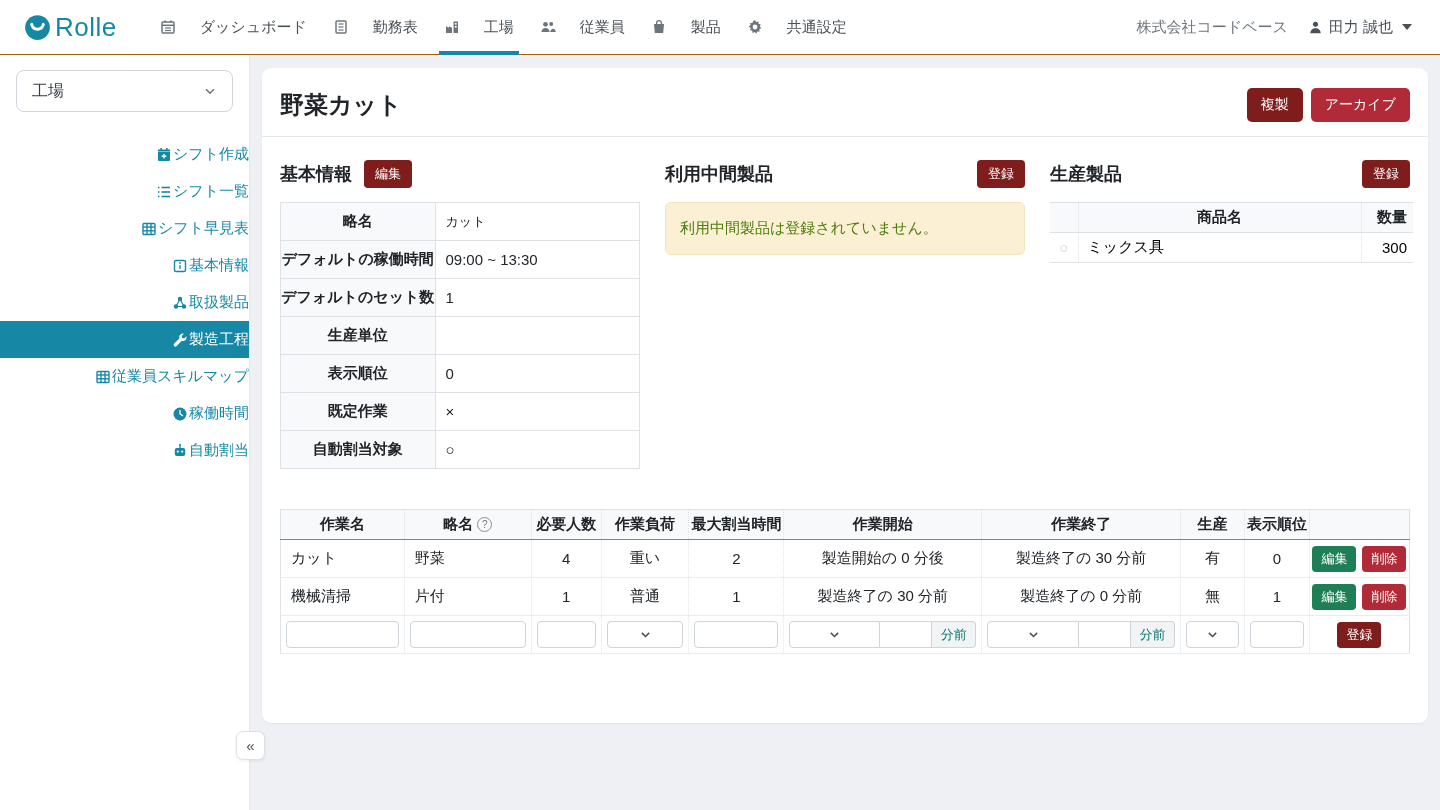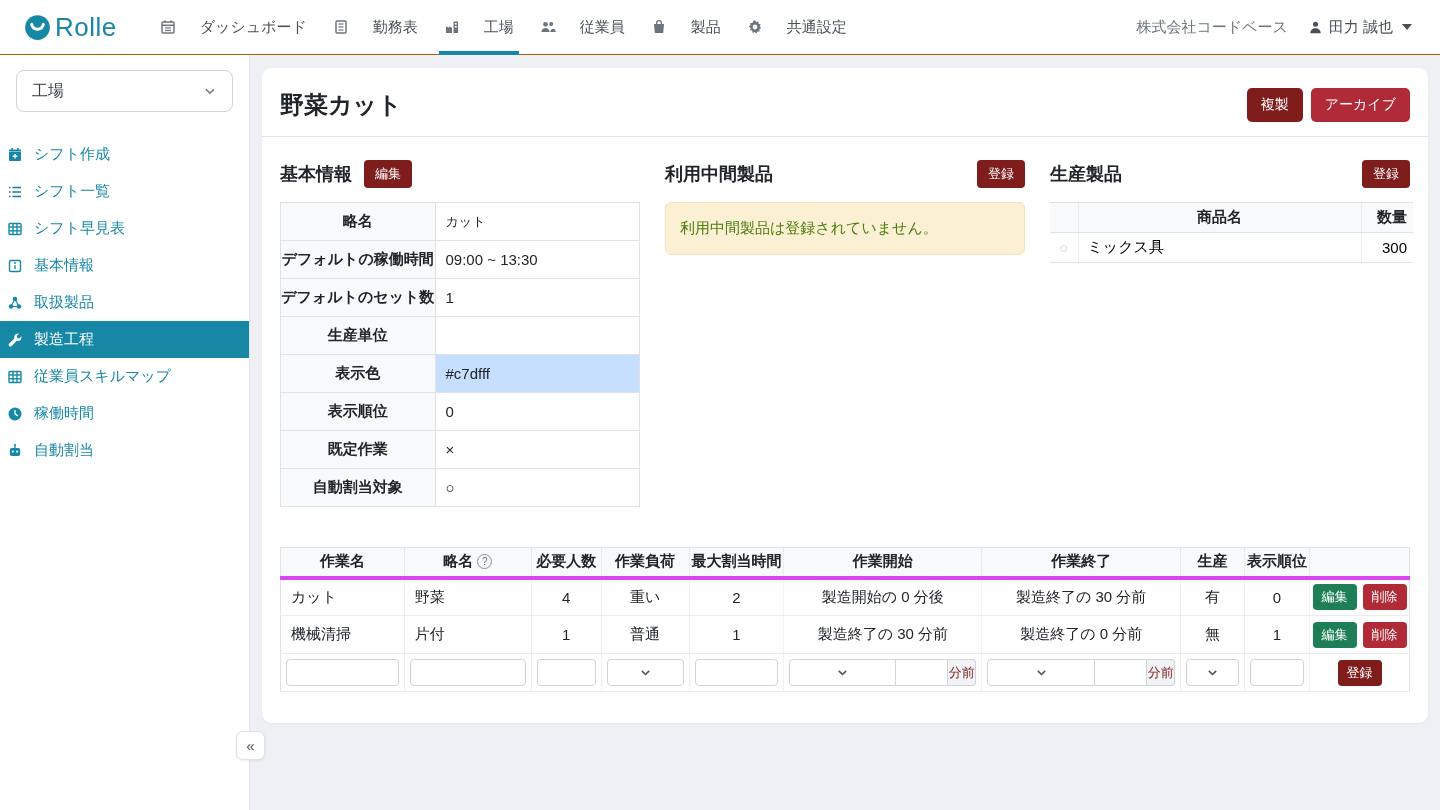--- a/index.html
+++ b/index.html
@@ -23,22 +23,22 @@
   .caret { width:0; height:0; border-left:5px solid transparent; border-right:5px solid transparent;
     border-top:6px solid #495057; margin-left:3px; }
 
   
   .sidebar { position:absolute; left:0; top:55px; width:250px; height:755px;
     background:#fff; border-right:1px solid #e2e5e9; }
   .factory-select { margin:15px 16px 24px 16px; height:42px; border:1px solid #ced4da;
     border-radius:8px; display:flex; align-items:center; padding:0 15px; cursor:pointer; }
   .factory-select span { font-size:16px; color:#343a40; }
   .factory-select .chev { margin-left:auto; color:#6c757d; display:flex; }
-  .side-item { display:flex; align-items:center; gap:10px; height:37px; padding-left:6px;
-    color:#1688a6; font-size:15px; cursor:pointer; }
+  .side-item { display:flex; align-items:center; height:37px; padding-left:21px;
+    color:#1688a6; font-size:15px; cursor:pointer;justify-content:flex-end; }
   .side-item .si { display:flex; width:18px; justify-content:center; }
   .side-item.active { background:#1688a6; color:#fff; }
   .collapse-btn { position:absolute; left:236px; top:731px; width:29px; height:29px;
     background:#fff; border:1px solid #dee2e6; border-radius:7px; box-shadow:0 1px 3px rgba(0,0,0,.08);
     color:#495057; font-size:15px; cursor:pointer; display:flex; align-items:center; justify-content:center; z-index:6; }
 
   
   .main { position:absolute; left:250px; top:55px; width:1190px; height:755px; background:#eef0f3; }
   .card { margin:13px 12px 0 12px; background:#fff; border-radius:9px;
     box-shadow:0 1px 2px rgba(0,0,0,.05); padding:20px 18px 22px 18px; min-height:655px; }
@@ -87,21 +87,21 @@
   .prod-table .c-name { text-align:center; border-right:1px dotted #dde0e4; }
   .prod-table td.c-name { text-align:left; padding-left:9px; }
   .prod-table .c-qty { width:52px; text-align:right; padding-right:6px; }
   .radio-glyph { color:#ced4da; font-size:15px; }
 
   
   .tasks-sec { margin-top:40px; }
   .tasks-title { font-size:17px; font-weight:bold; color:#212529; }
   .tasks-table { margin-top:12px; width:1130px; border:1px solid #dee2e6; }
   .tasks-table th { background:#f8f9fa; font-weight:bold; font-size:15px; color:#212529;
-    height:30px; border-bottom:4px solid #d946ef; border-right:1px dotted #dde0e4; }
+    height:30px; border-bottom:1px solid #d946ef; border-right:1px dotted #dde0e4; }
   .tasks-table th:last-child { border-right:none; }
   .tasks-table td { height:38px; font-size:15px; color:#212529; text-align:center;
     border-bottom:1px solid #e9ecef; border-right:1px dotted #e3e6e9; }
   .tasks-table td:last-child { border-right:none; }
   .tasks-table td.ta-l { text-align:left; padding-left:10px; }
   .help-icon { display:inline-flex; align-items:center; justify-content:center; width:15px; height:15px;
     border:1px solid #8a9097; border-radius:50%; font-size:10px; font-weight:normal; color:#6c757d;
     vertical-align:1px; margin-left:4px; }
   .c-name2 { width:124px; } .c-short { width:127px;text-align:center; } .c-people { width:70px; }
   .c-load { width:88px; } .c-max { width:95px; } .c-start { width:198px; } .c-end { width:199px; }
@@ -110,23 +110,23 @@
 
   
   .f-input { height:27px; border:1px solid #ced4da; border-radius:4px; width:100%;
     font-family:inherit; font-size:13px; padding:0 6px; background:#fff; }
   .f-cell { padding:4px 5px; }
   .f-select { height:27px; border:1px solid #ced4da; border-radius:4px; background:#fff;
     display:flex; align-items:center; justify-content:center; cursor:pointer; color:#495057; }
   .in-group { display:flex; width:100%; }
   .in-group .f-select { flex:1 1 auto; border-radius:4px 0 0 4px; }
   .in-group .f-input { width:52px; border-radius:0; border-left:none; }
-  .in-group .addon { width:28px; height:27px; background:#f1f3f5; border:1px solid #ced4da;
+  .in-group .addon { width:44px; height:27px; background:#f1f3f5; border:1px solid #ced4da;
     border-left:none; border-radius:0 4px 4px 0; display:flex; align-items:center; justify-content:center;
-    font-size:13px; color:#7f1d1d; }
+    font-size:13px; color:#0f766e; }
   .chev-svg { display:flex; }
 </style>
 </head>
 <body>
 
 <nav class="topnav">
   <div class="brand">
     <span style="display:flex">
       <svg width="27" height="27" viewBox="0 0 24 24">
           <circle cx="12" cy="12" r="11" fill="#1688a6"></circle>
@@ -361,24 +361,20 @@
             <td class="lbl">デフォルトの稼働時間</td>
             <td class="val">09:00 ~ 13:30</td>
           </tr>
           <tr>
             <td class="lbl">デフォルトのセット数</td>
             <td class="val">1</td>
           </tr>
           <tr>
             <td class="lbl">生産単位</td>
             <td class="val"></td>
-          </tr>
-          <tr>
-            <td class="lbl">表示色</td>
-            <td class="val" style="background: rgb(199, 223, 255);">#c7dfff</td>
           </tr>
           <tr>
             <td class="lbl">表示順位</td>
             <td class="val">0</td>
           </tr>
           <tr>
             <td class="lbl">既定作業</td>
             <td class="val val-x">×</td>
           </tr>
           <tr>

